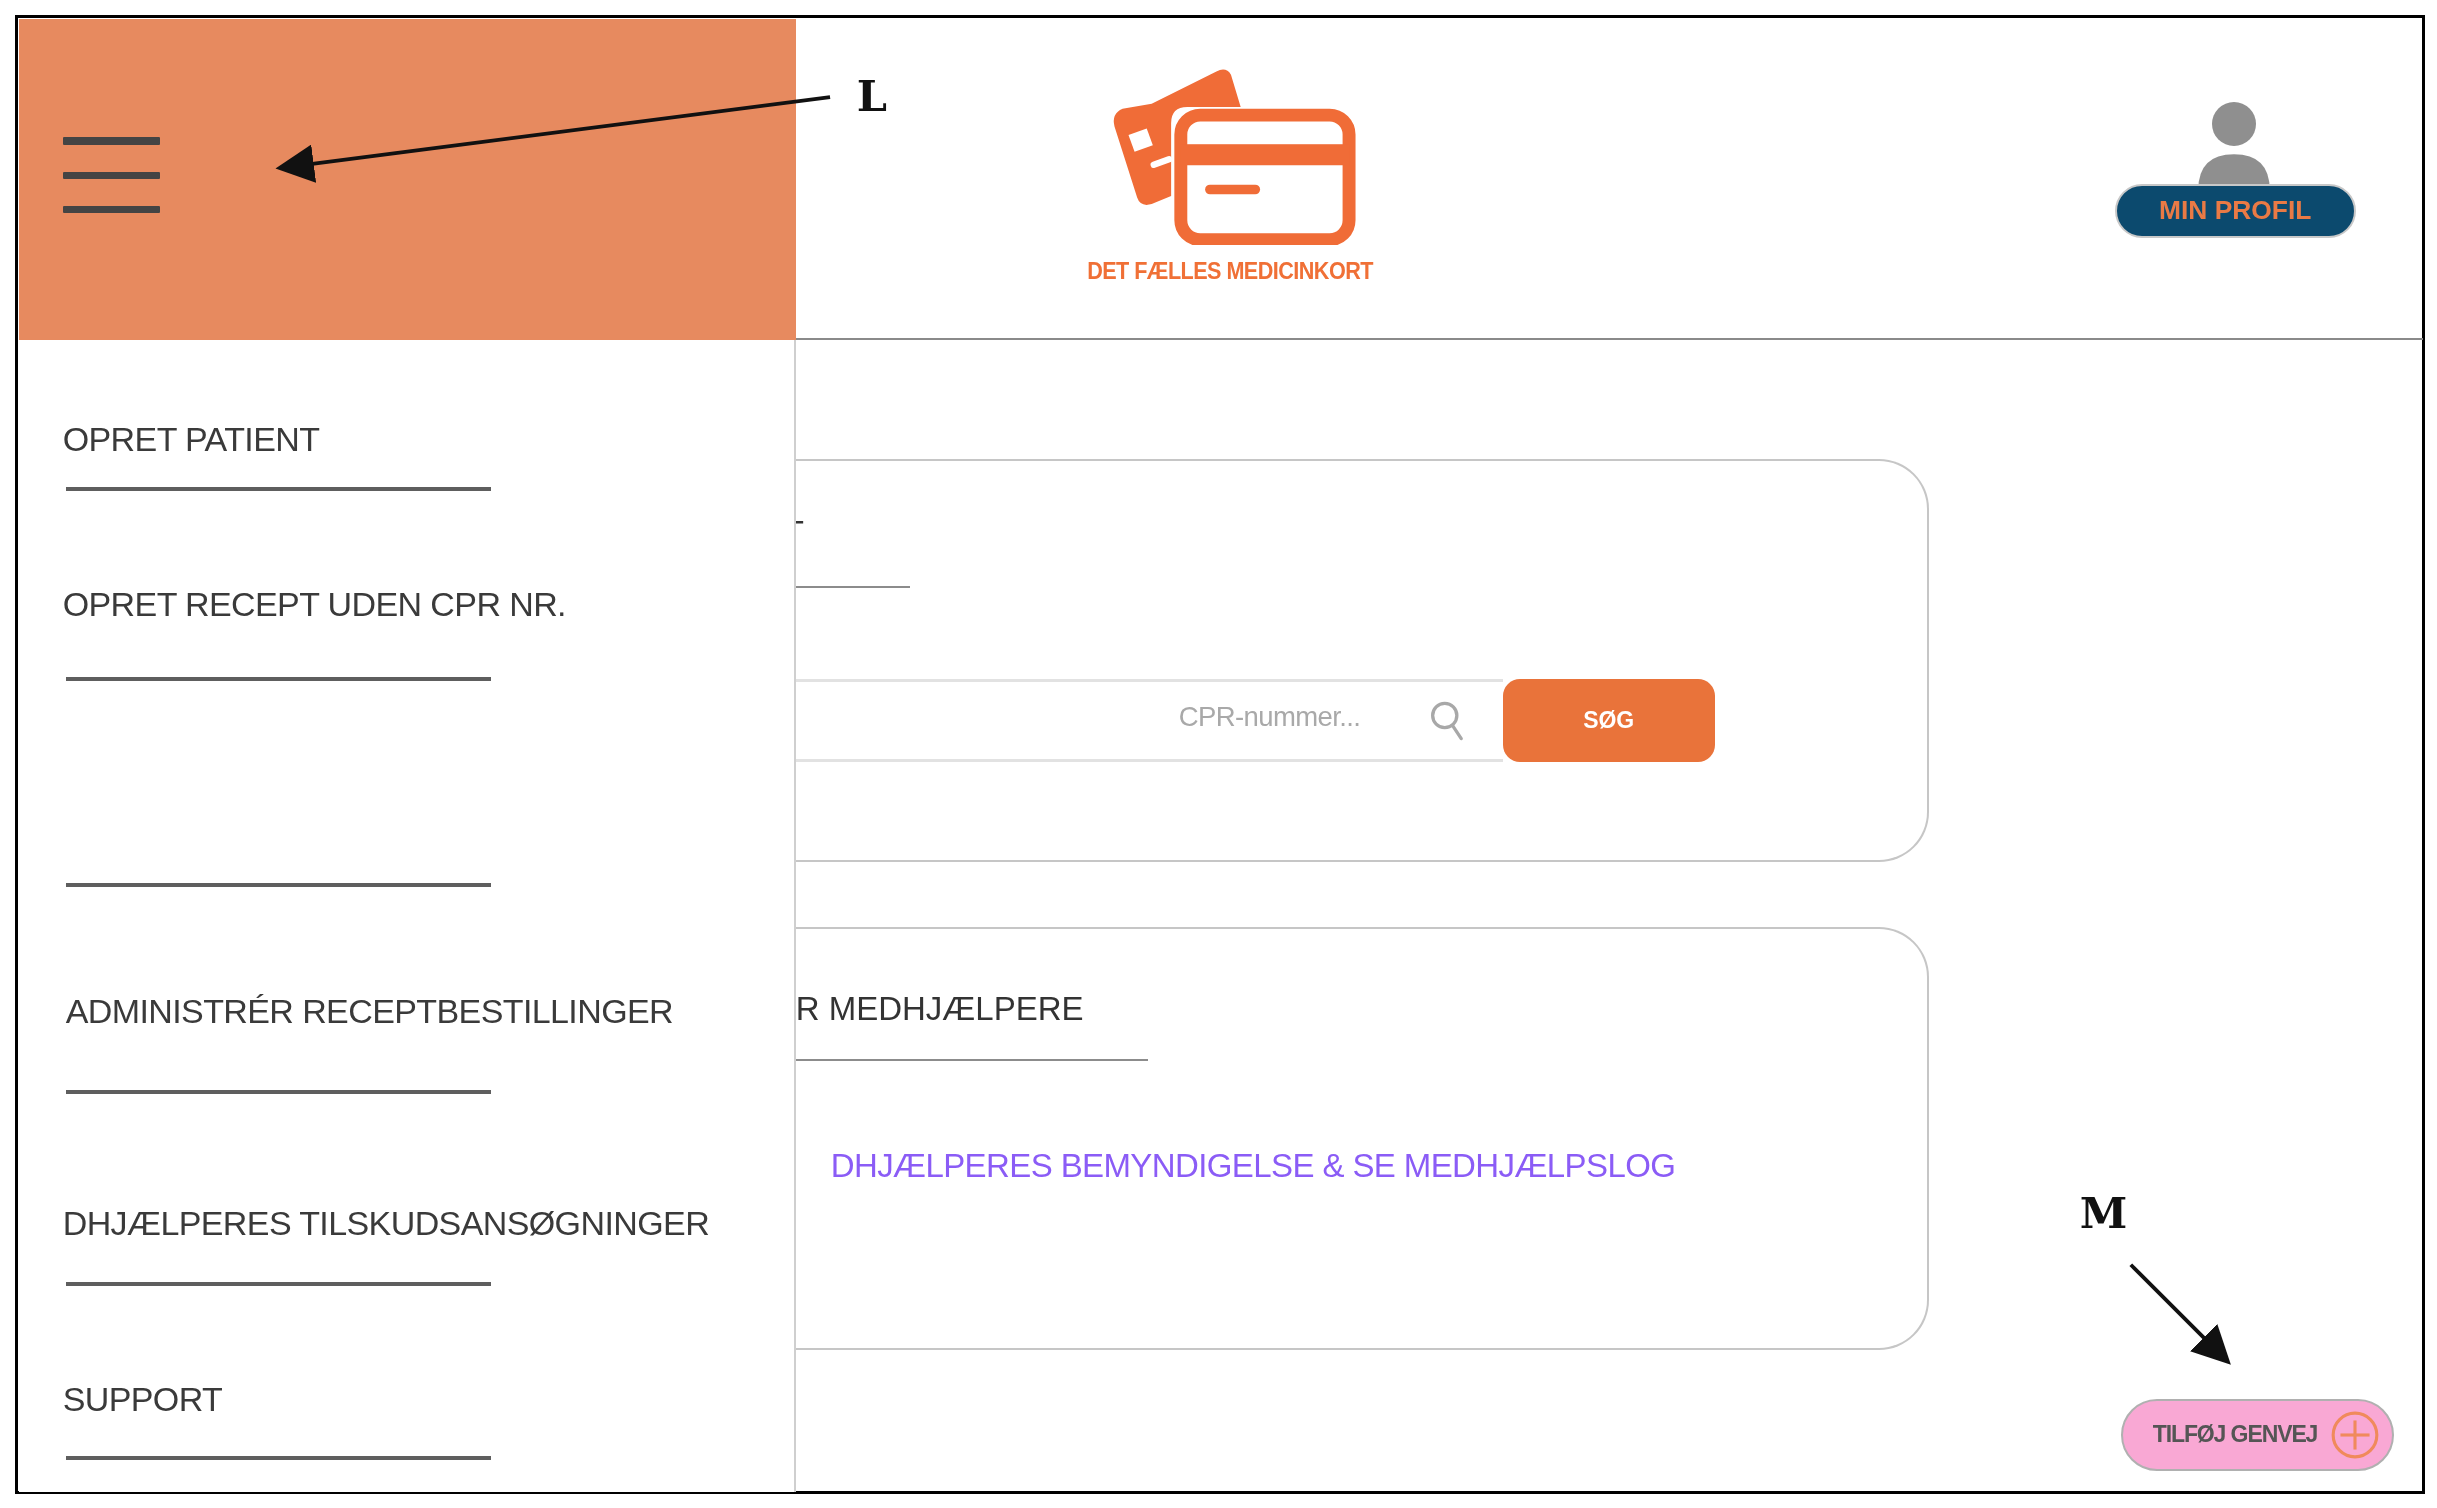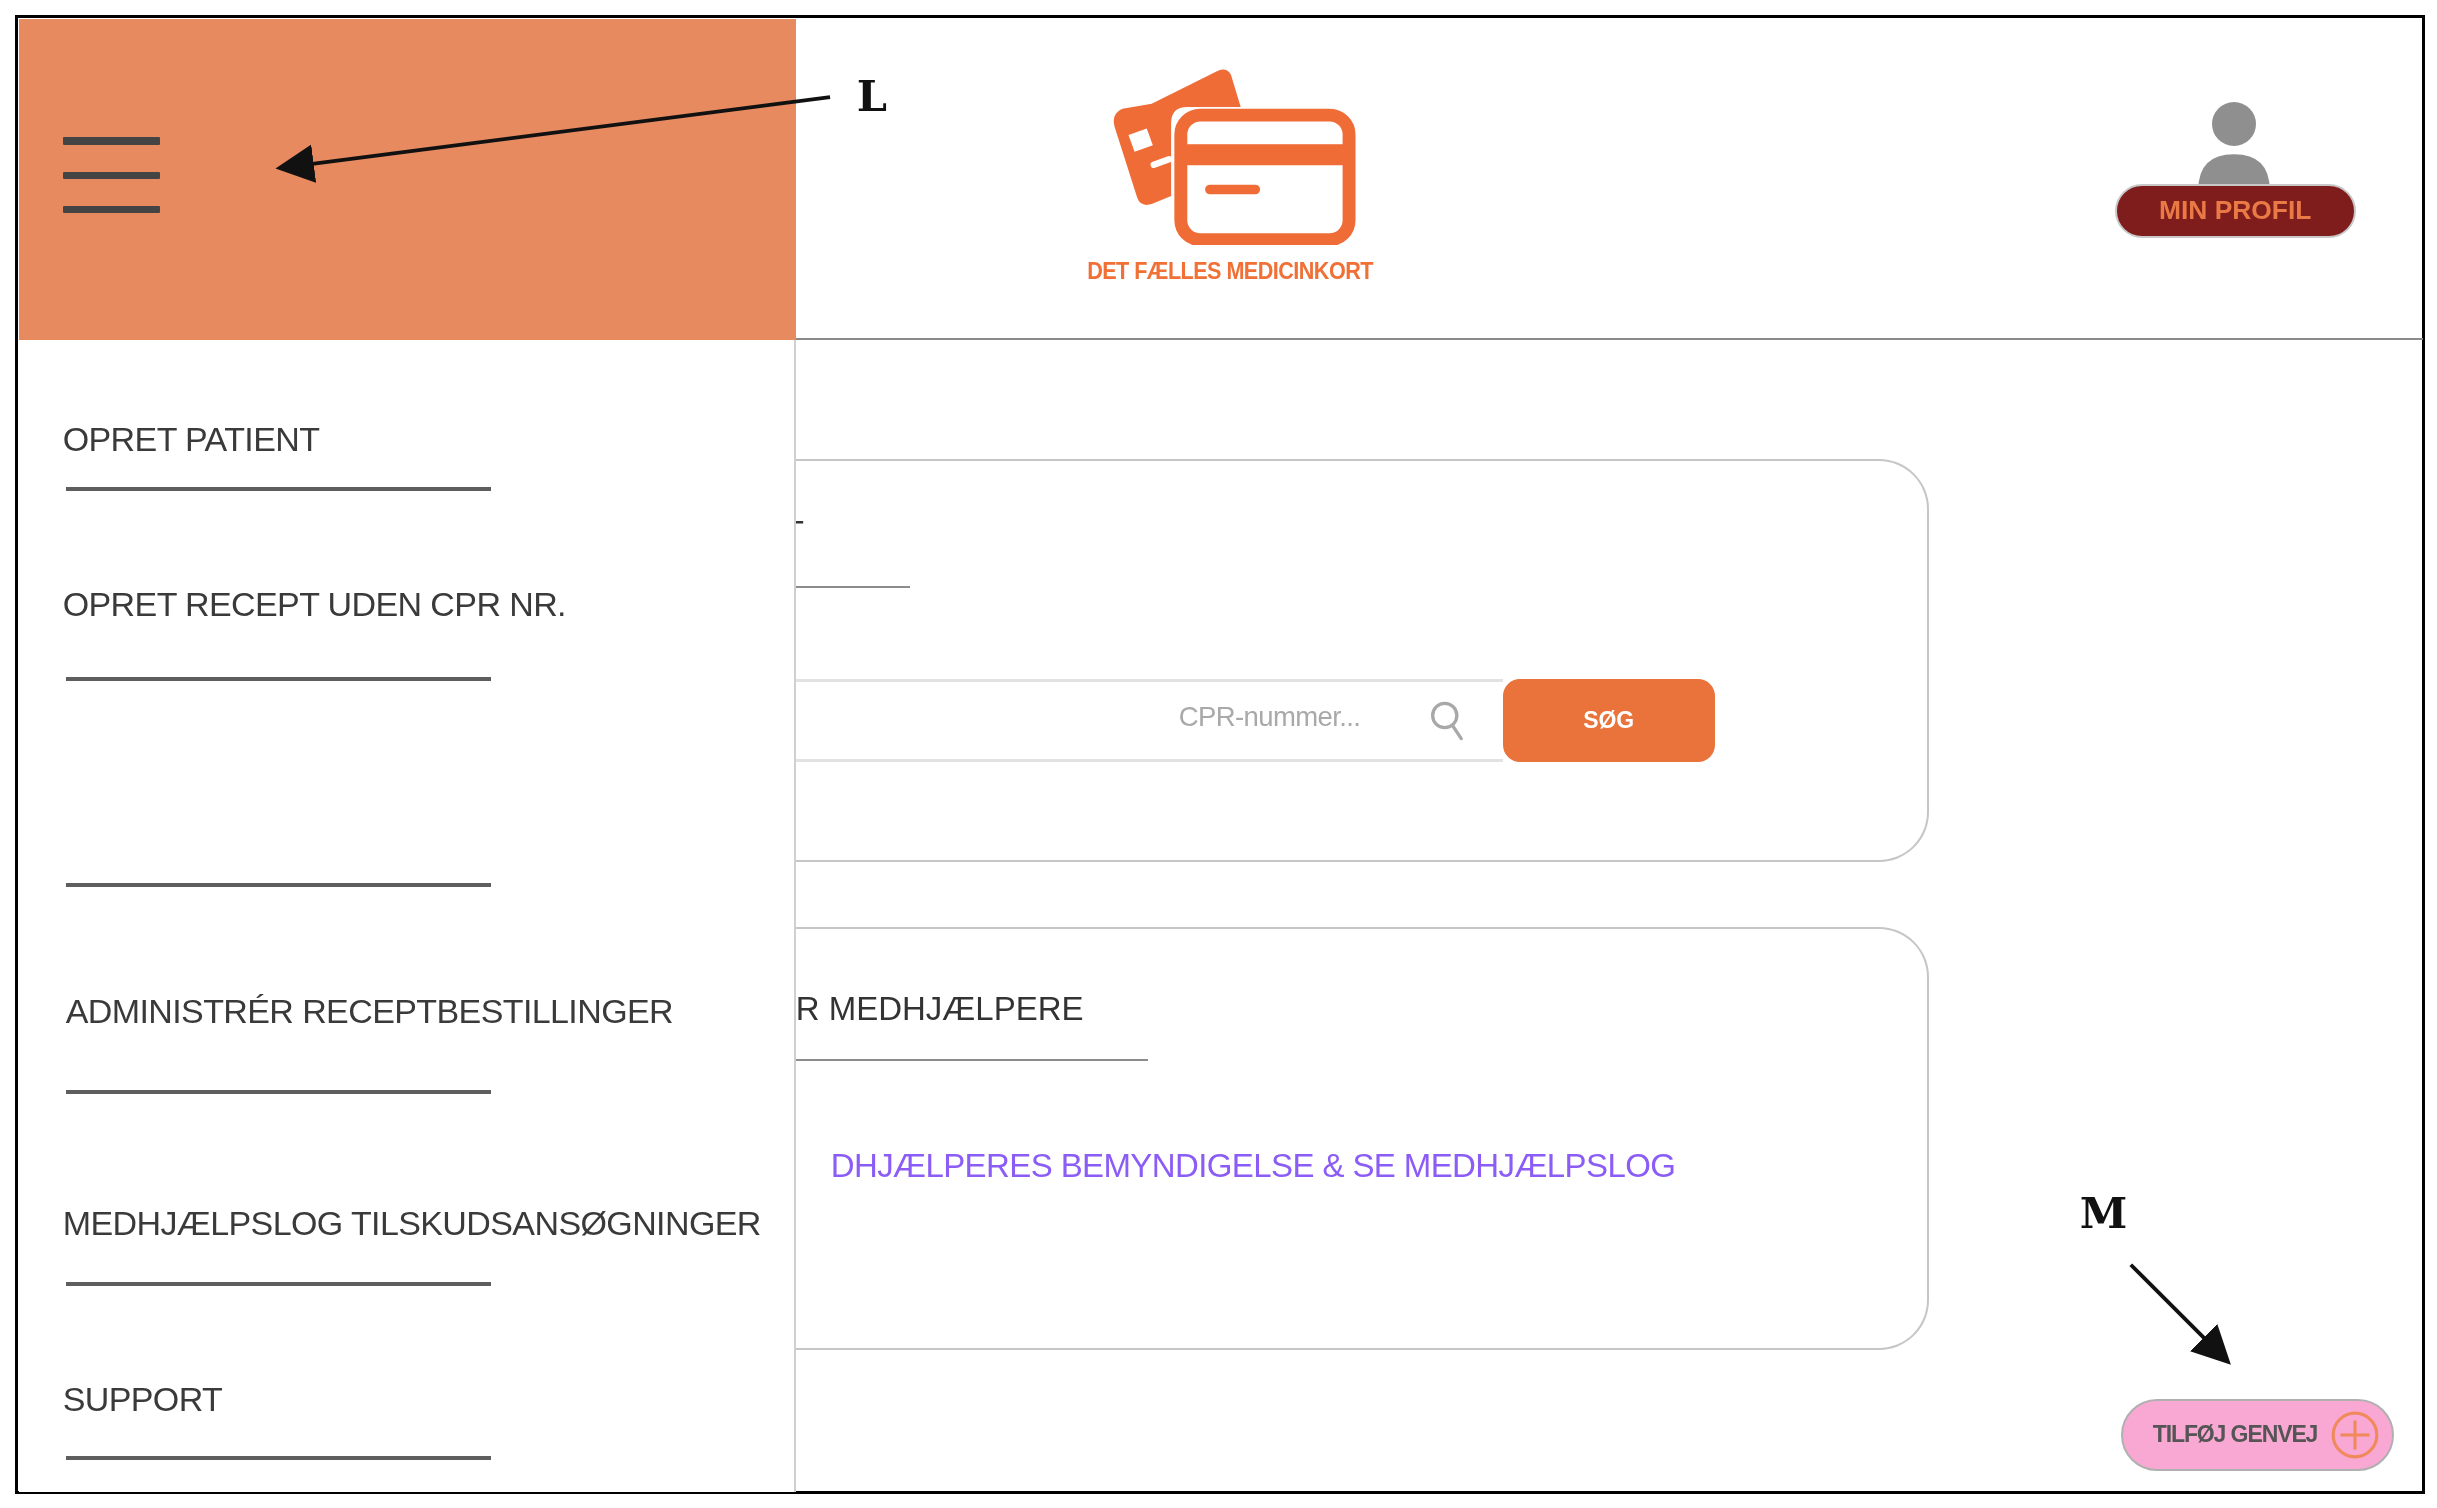--- a/index.html
+++ b/index.html
@@ -5,21 +5,21 @@
   html, body { margin:0; padding:0; background:#ffffff; }
   body { width:2438px; height:1509px; position:relative; overflow:hidden; font-family:"Liberation Sans", "DejaVu Sans", sans-serif; }
   .abs { position:absolute; }
   .frame { left:15.4px; top:15.4px; width:2404px; height:1473px; border:3.3px solid #000; box-sizing:content-box; }
   .content { left:18.7px; top:18.7px; width:2404px; height:1473px; overflow:hidden; }
 
   
   .header-divider { left:777px; top:319px; width:1627px; height:2.8px; background:#8a8a8a; }
   .logo-text { left:1002px; top:238px; width:418px; text-align:center; font-size:24px; font-weight:bold; color:#f07036; letter-spacing:-0.6px; transform:scaleX(0.9); }
   .avatar { left:2168px; top:83px; width:94px; height:88px; }
-  .profile-btn { left:2096px; top:165px; width:241px; height:54px; border:2.8px solid #c8c8c8; border-radius:27.5px; background:#7f1d1d; box-sizing:border-box; display:flex; align-items:center; justify-content:center; color:#ea7a45; font-size:26.4px; font-weight:bold; cursor:pointer; }
+  .profile-btn { left:2096px; top:165px; width:241px; height:54px; border:2.8px solid #c8c8c8; border-radius:27.5px; background:#0c4a6e; box-sizing:border-box; display:flex; align-items:center; justify-content:center; color:#ea7a45; font-size:26.4px; font-weight:bold; cursor:pointer; }
 
   
   .card { border:2.8px solid #c6c6c6; border-left:none; border-radius:0 50px 50px 0; background:#fff; box-sizing:border-box; }
   .card1 { left:715px; top:440px; width:1195px; height:403px; }
   .card2 { left:715px; top:908px; width:1195px; height:423px; }
   .card-title { font-size:33px; color:#333; white-space:nowrap; }
   .card-underline { height:2.8px; background:#8c8c8c; }
   .search-input { left:715px; top:660px; width:769px; height:83px; border-top:3.3px solid #e2e2e2; border-bottom:3.3px solid #e2e2e2; box-sizing:border-box; background:#fff; }
   .placeholder { left:1160px; top:682px; font-size:27.5px; color:#a9a9a9; letter-spacing:-0.6px; }
   .search-icon { left:1409px; top:680px; width:39px; height:44px; }
@@ -109,21 +109,21 @@
     <div class="nav-line" style="top:147px;"></div>
 
     <div class="nav-item" style="top:245px;">OPRET RECEPT UDEN CPR NR.</div>
     <div class="nav-line" style="top:337px;"></div>
 
     <div class="nav-line" style="top:543px;"></div>
 
     <div class="nav-item" style="top:652px;left:47px;">ADMINISTRÉR RECEPTBESTILLINGER</div>
     <div class="nav-line" style="top:750px;"></div>
 
-    <div class="nav-item" style="top:864px;">MEDHJÆLPSLOG TILSKUDSANSØGNINGER</div>
+    <div class="nav-item" style="top:864px;">DHJÆLPERES TILSKUDSANSØGNINGER</div>
     <div class="nav-line" style="top:942px;"></div>
 
     <div class="nav-item" style="top:1040px;">SUPPORT</div>
     <div class="nav-line" style="top:1116px;"></div>
   </div>
 
   <svg class="abs anno-svg" viewBox="0 0 4369 2677">
     <defs>
       <marker id="ah" markerWidth="10" markerHeight="10" refX="8" refY="5" orient="auto" markerUnits="strokeWidth">
         <path d="M0,0 L10,5 L0,10 Z" fill="#111"></path>

